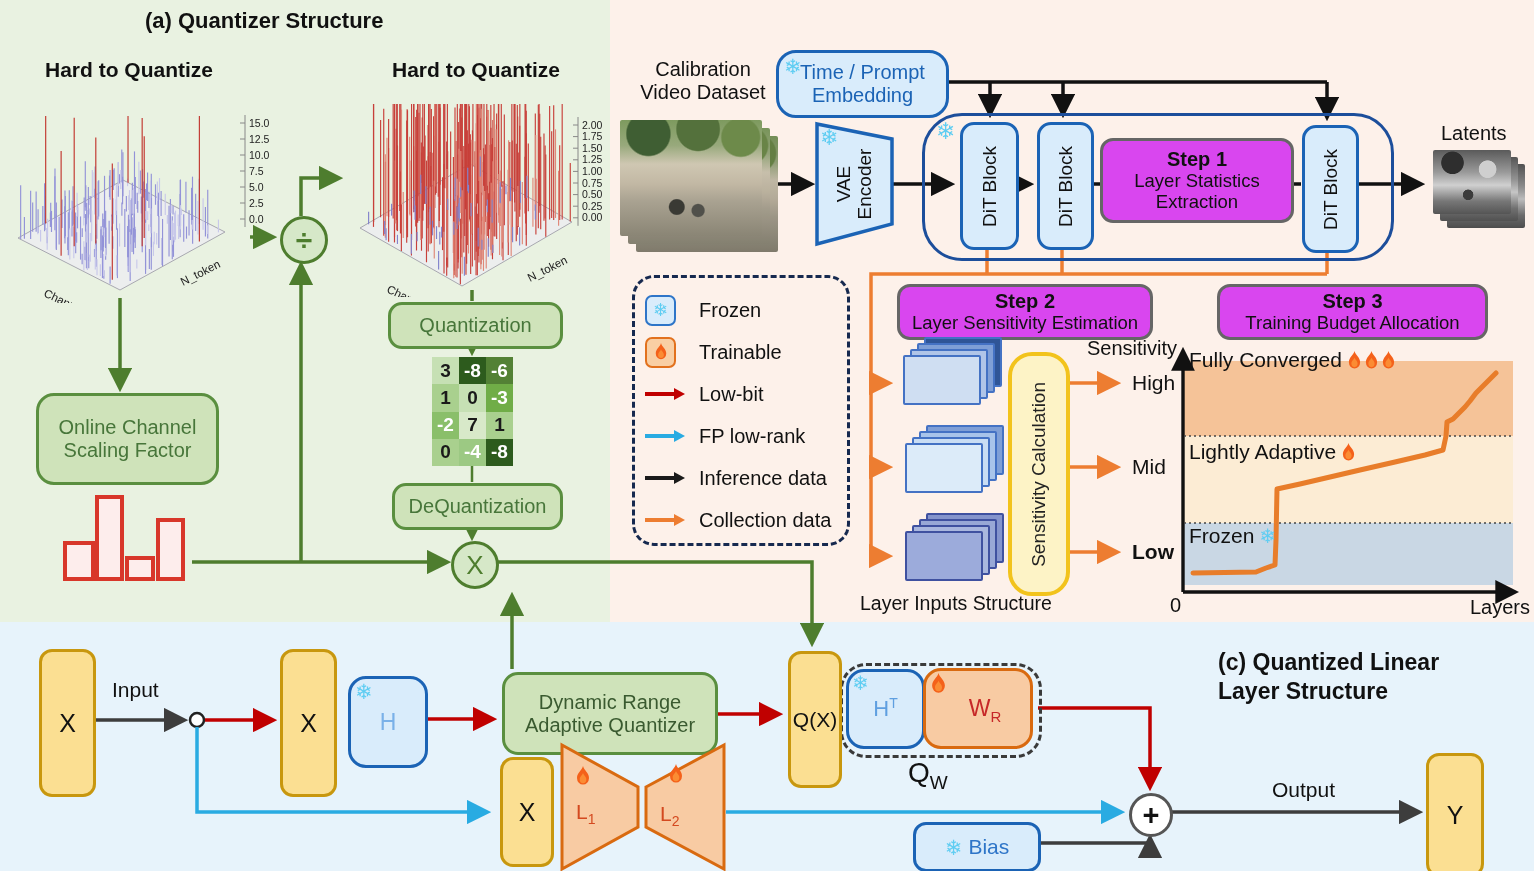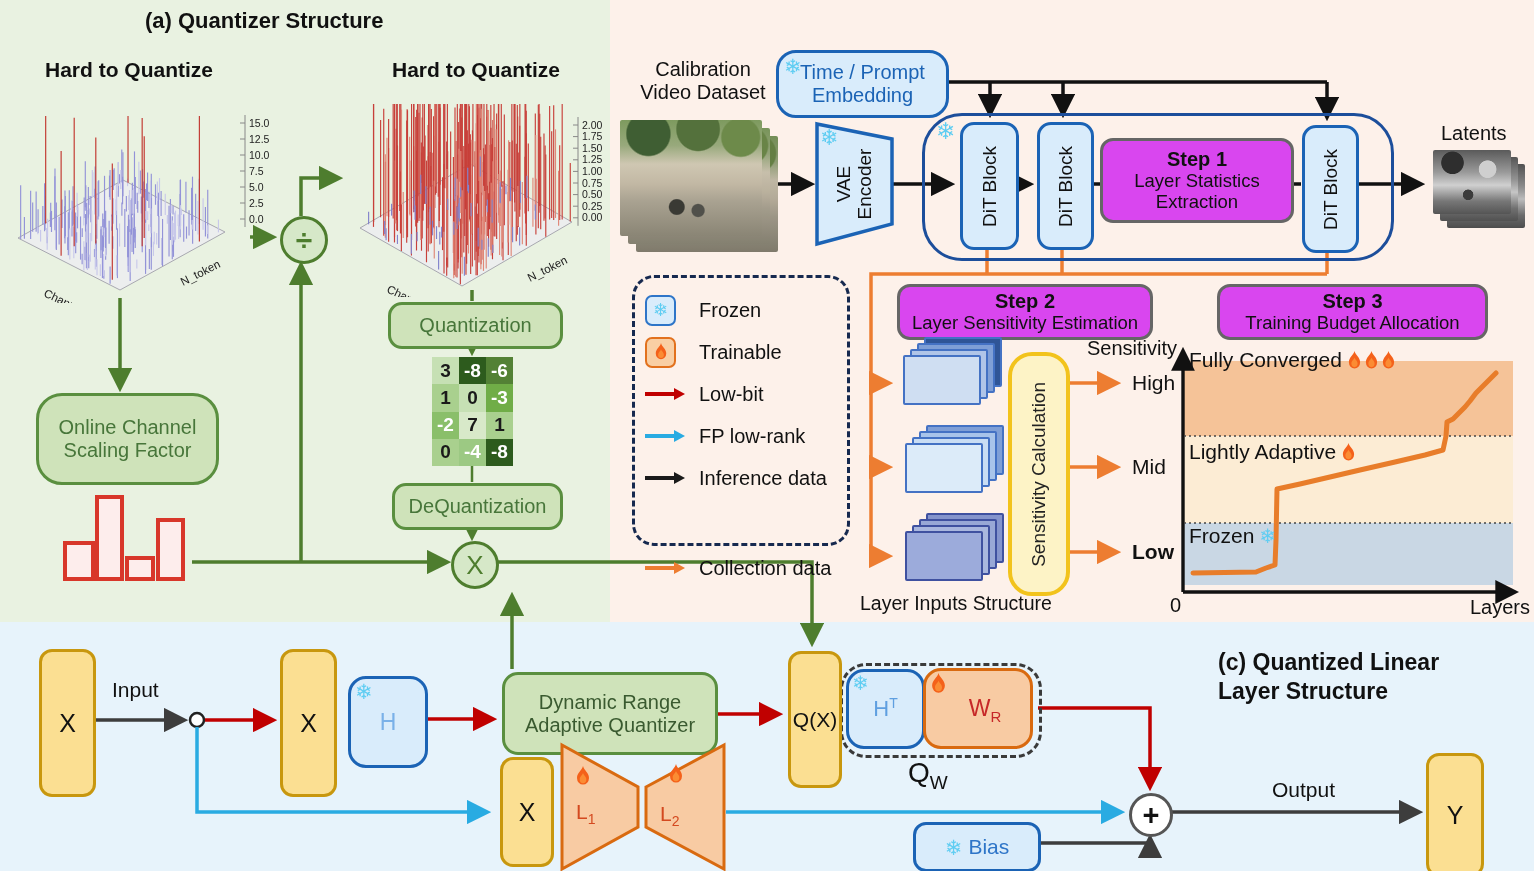--- a/index.html
+++ b/index.html
@@ -706,21 +706,21 @@
       <line x1="225" y1="135.8" x2="230" y2="135.8" stroke="#888" stroke-width="1"></line>
       <text x="234" y="139.3" font-size="10.5" fill="#222" font-family="&quot;Liberation Sans&quot;,sans-serif">0.00</text>
       <text x="38" y="210" font-size="11.5" fill="#222" transform="rotate(25 38 210)" font-family="&quot;Liberation Sans&quot;,sans-serif">Channel</text>
       <text x="182" y="200" font-size="11.5" fill="#222" transform="rotate(-27 182 200)" font-family="&quot;Liberation Sans&quot;,sans-serif">N_token</text>
     </svg>
 
   <div class="circ gcirc" style="left:280px;top:216px;width:42px;height:42px;font-size:30px;font-weight:bold;z-index:10;">
       <span>÷</span>
     </div>
 
-  <div class="greenbox" style="left:36px;top:393px;width:177px;height:86px;border-radius:26px;z-index:10;">
+  <div class="greenbox" style="left:36px;top:393px;width:177px;height:86px;border-radius:18px;z-index:10;">
     <div>
         <div>Online Channel</div>
         <div>Scaling Factor</div>
       </div>
   </div>
 
   <div id="hist" style="position:absolute;left:60px;top:493px;width:130px;height:88px;z-index:10;">
       <div style="position: absolute; left: 3px; bottom: 0px; width: 32px; height: 40px; background: rgb(253, 237, 236); border: 4px solid rgb(216, 55, 42); box-sizing: border-box;"></div>
       <div style="position: absolute; left: 35px; bottom: 0px; width: 29px; height: 86px; background: rgb(253, 237, 236); border: 4px solid rgb(216, 55, 42); box-sizing: border-box;"></div>
       <div style="position: absolute; left: 65px; bottom: 0px; width: 30px; height: 25px; background: rgb(253, 237, 236); border: 4px solid rgb(216, 55, 42); box-sizing: border-box;"></div>
@@ -840,21 +840,21 @@
       </div>
       <div class="legend-row" style="left: 0px; top: 185px; width: 212px;">
         <span class="badge" style="border:none;width:40px;">
           <svg width="40" height="14" viewBox="0 0 40 14">
             <line x1="0" y1="7" x2="30" y2="7" stroke="#1a1a1a" stroke-width="4"></line>
             <polygon points="29,1 40,7 29,13" fill="#1a1a1a"></polygon>
           </svg>
         </span>
         <span class="legend-label">Inference data</span>
       </div>
-      <div class="legend-row" style="left: 0px; top: 227px; width: 212px; margin-top: 48px;">
+      <div class="legend-row" style="left: 0px; top: 227px; width: 212px;">
         <span class="badge" style="border:none;width:40px;">
           <svg width="40" height="14" viewBox="0 0 40 14">
             <line x1="0" y1="7" x2="30" y2="7" stroke="#ed7d31" stroke-width="4"></line>
             <polygon points="29,1 40,7 29,13" fill="#ed7d31"></polygon>
           </svg>
         </span>
         <span class="legend-label">Collection data</span>
       </div>
     </div>
 

